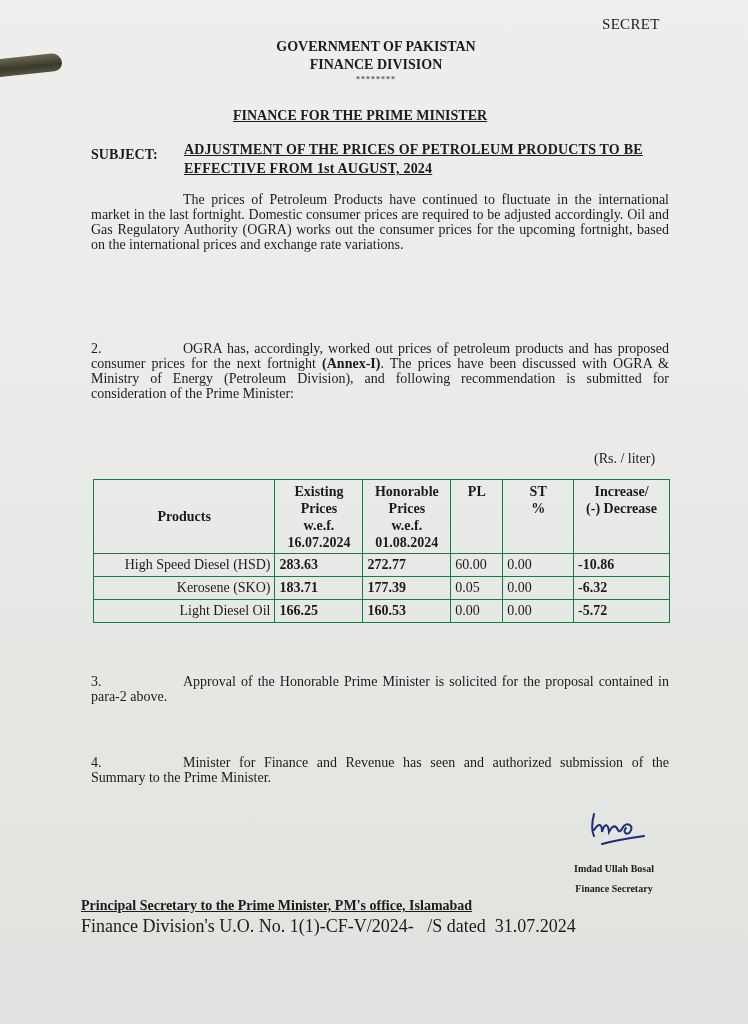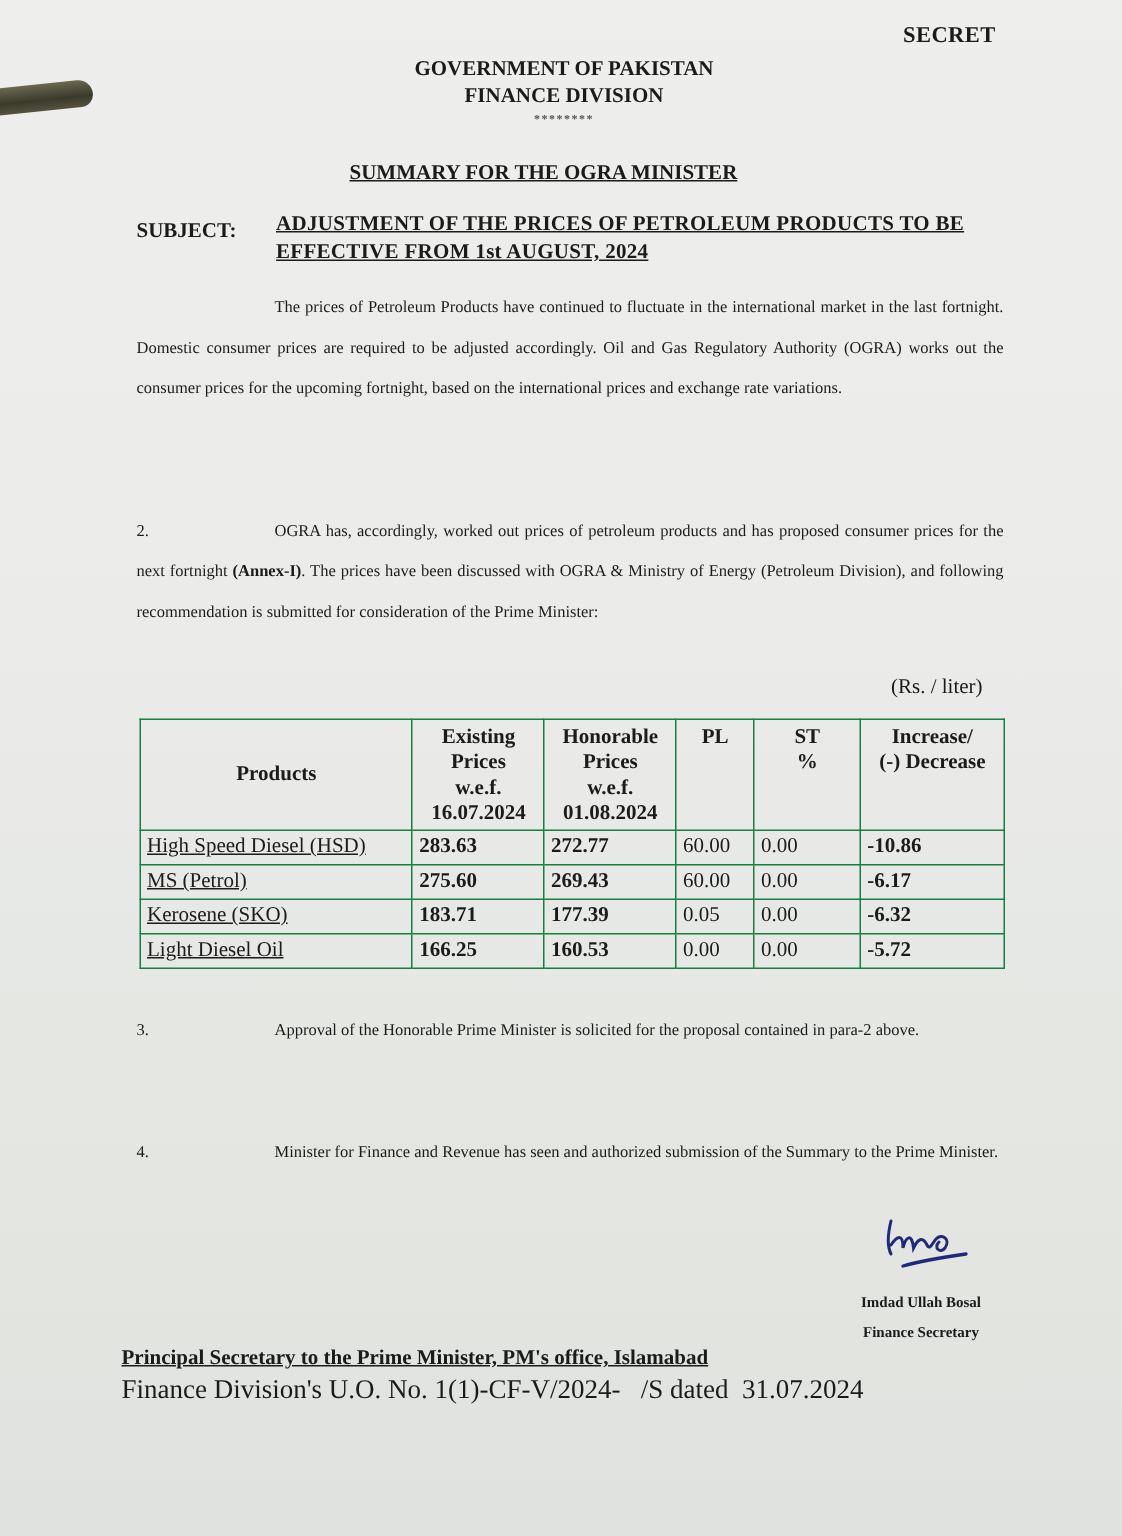--- a/index.html
+++ b/index.html
@@ -8,63 +8,63 @@
     background: linear-gradient(180deg, #eeeeec 0%, #ebecea 40%, #e4e6e2 75%, #dfe2de 100%);
     font-family: "Liberation Serif", "DejaVu Serif", serif;
     color:#1b1b1b;
   }
   .abs { position:absolute; }
   .staple {
     position:absolute; left:-6px; top:56px; width:68px; height:18px;
     background: linear-gradient(180deg,#6b6850,#3a3a2c 60%,#55533f);
     border-radius: 4px 12px 10px 3px; transform: rotate(-6deg);
   }
-  .secret { left:602px; top:16px; font-size:15px; font-weight:bold; letter-spacing:0.3px; }
+  .secret { left:602px; top:16px; font-size:15px; font-weight:normal; letter-spacing:0.3px; }
   .hdr { left:0; width:752px; text-align:center; font-weight:bold; font-size:14px; }
   .gov { top:39px; }
   .div { top:57px; }
   .stars { top:75px; font-size:8px; letter-spacing:1px; color:#555; }
   .summary { left:233px; top:108px; font-size:14px; font-weight:bold; text-decoration:underline; }
   .subj-label { left:91px; top:147px; font-size:14px; font-weight:bold; }
   .subj-text { left:184px; top:140px; width:490px; font-size:14px; font-weight:bold; text-decoration:underline; line-height:19px; letter-spacing:0.2px; }
-  .para { left:91px; width:578px; font-size:11px; line-height:27px; text-align:justify; }
+  .para { left:91px; width:578px; font-size:14px; line-height:15px; text-align:justify; }
   .p1 { top:192px; text-indent:92px; }
   .p2 { top:341px; }
   .p3 { top:674px; }
   .p4 { top:755px; }
   .pnum { display:inline-block; width:92px; }
   .unit { left:594px; top:451px; font-size:14px; }
   table.prices {
     position:absolute; left:93px; top:479px; width:577px; border-collapse:collapse;
     font-size:14px;
   }
   table.prices td, table.prices th { border:1px solid #15803d; padding:0 4px; }
   table.prices th { font-weight:bold; line-height:17px; height:70px; text-align:center; }
   table.prices th.prod { text-align:center; vertical-align:middle; }
   table.prices th.pl, table.prices th.st { vertical-align:top; padding-top:3px; }
   table.prices td { height:22px; text-align:left; }
-  table.prices td.name { text-align:left;text-decoration:underline; }
+  table.prices td.name { text-align:right; }
   table.prices td.b { font-weight:bold; }
   .sig { left:582px; top:808px; width:80px; height:40px; }
   .signer { left:551px; top:859px; font-size:10px; font-weight:bold; line-height:20px; text-align:center; width:126px; }
   .addr { left:81px; top:898px; font-size:14px; font-weight:bold; text-decoration:underline; }
   .uo { left:81px; top:916px; font-size:18px; white-space:pre; }
 </style>
 </head>
 <body>
 
 <div class="staple"></div>
 
 <div class="abs secret">SECRET</div>
 
 <div class="abs hdr gov">GOVERNMENT OF PAKISTAN</div>
 <div class="abs hdr div">FINANCE DIVISION</div>
 <div class="abs hdr stars">********</div>
 
-<div class="abs summary">SUMMARY FOR THE OGRA MINISTER</div>
+<div class="abs summary">FINANCE FOR THE PRIME MINISTER</div>
 
 <div class="abs subj-label">SUBJECT:</div>
 <div class="abs subj-text">ADJUSTMENT OF THE PRICES OF PETROLEUM PRODUCTS TO BE EFFECTIVE FROM 1st AUGUST, 2024</div>
 
 <div class="abs para p1">The prices of Petroleum Products have continued to fluctuate in the international market in the last fortnight. Domestic consumer prices are required to be adjusted accordingly. Oil and Gas Regulatory Authority (OGRA) works out the consumer prices for the upcoming fortnight, based on the international prices and exchange rate variations.</div>
 
 <div class="abs para p2">
   <span class="pnum">2.</span><span>OGRA has, accordingly, worked out prices of petroleum products and has proposed consumer prices for the next fortnight </span><b>(Annex-I)</b><span>. The prices have been discussed with OGRA &amp; Ministry of Energy (Petroleum Division), and following recommendation is submitted for consideration of the Prime Minister:</span>
 </div>
 
@@ -98,28 +98,20 @@
   </tr>
   <tr>
     <td class="name">High Speed Diesel (HSD)</td>
     <td class="b">283.63</td>
     <td class="b">272.77</td>
     <td>60.00</td>
     <td>0.00</td>
     <td class="b">-10.86</td>
   </tr>
   <tr>
-    <td class="name">MS (Petrol)</td>
-    <td class="b">275.60</td>
-    <td class="b">269.43</td>
-    <td>60.00</td>
-    <td>0.00</td>
-    <td class="b">-6.17</td>
-  </tr>
-  <tr>
     <td class="name">Kerosene (SKO)</td>
     <td class="b">183.71</td>
     <td class="b">177.39</td>
     <td>0.05</td>
     <td>0.00</td>
     <td class="b">-6.32</td>
   </tr>
   <tr>
     <td class="name">Light Diesel Oil</td>
     <td class="b">166.25</td>

